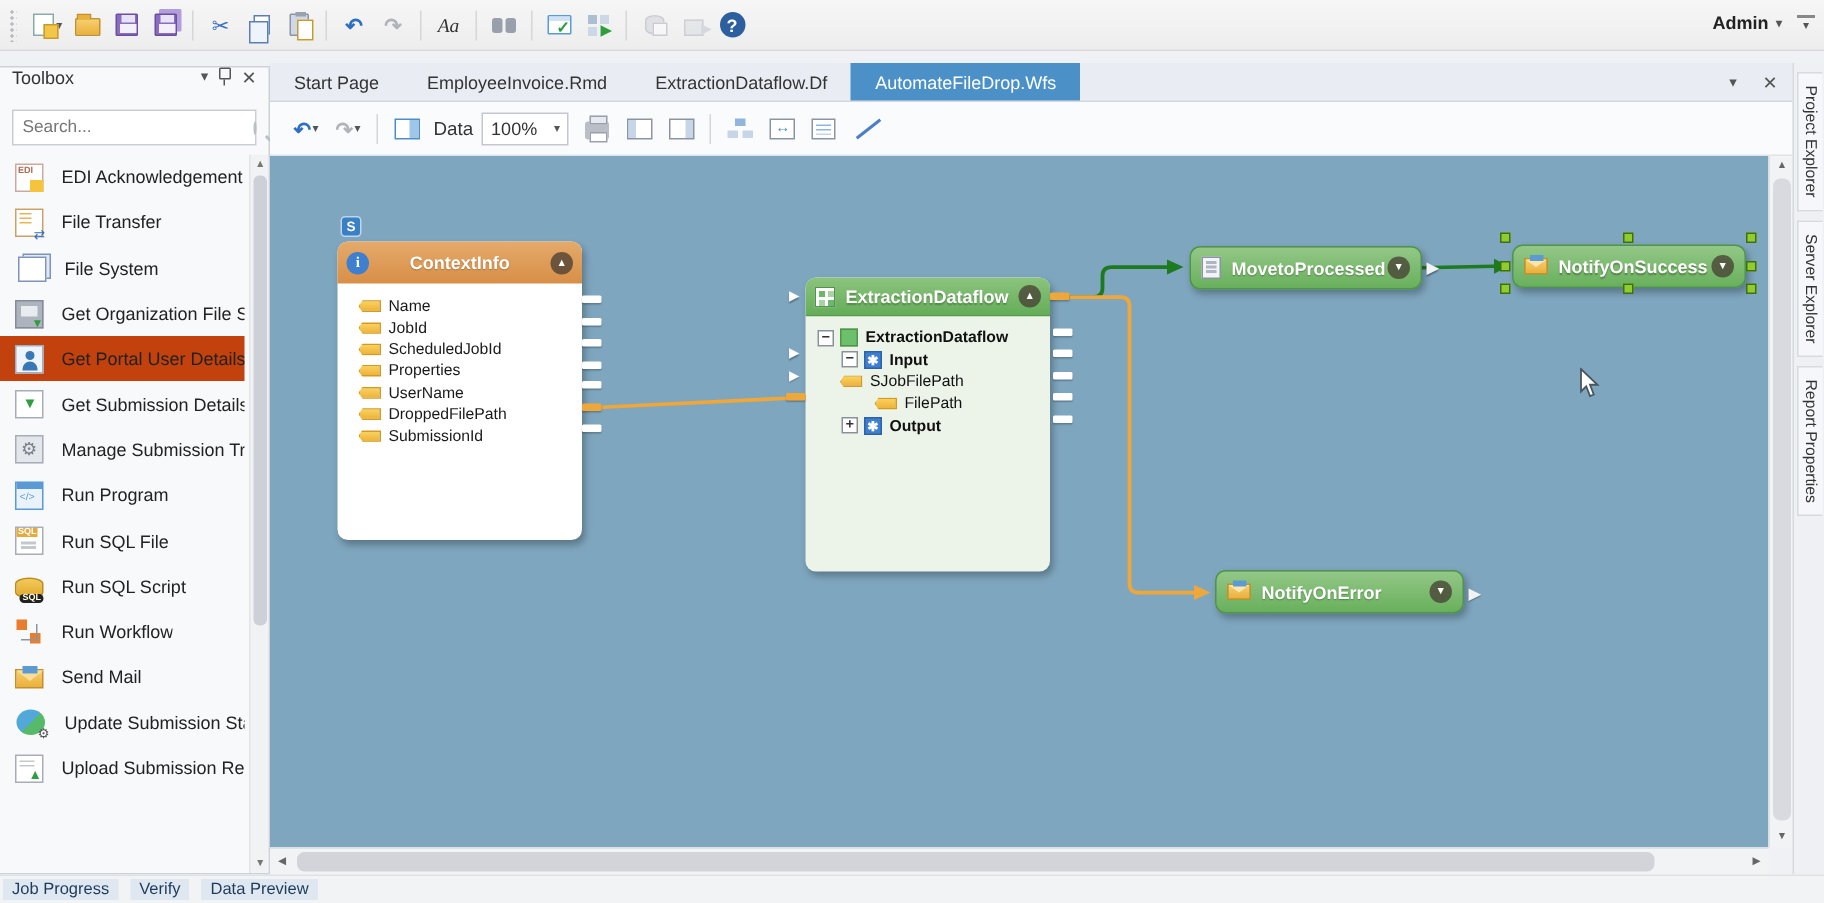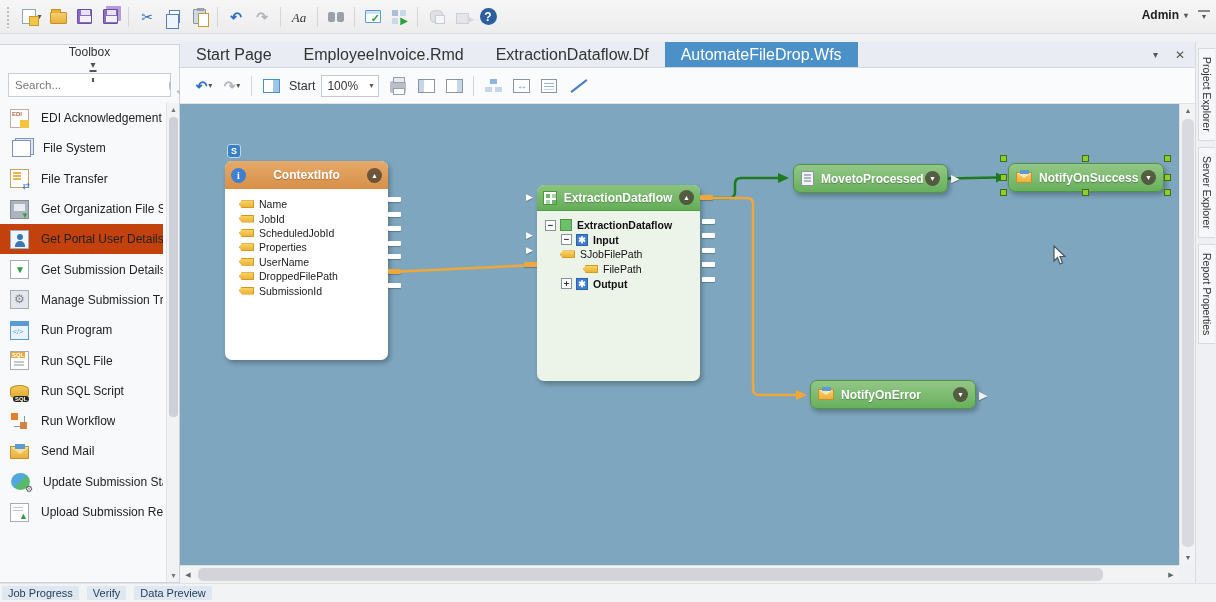--- a/index.html
+++ b/index.html
@@ -43,21 +43,21 @@
   .ic-find::before, .ic-find::after { content:""; position:absolute; top:1px; width:7px; height:10px; background:#9aa0ab; border-radius:2px; }
   .ic-find::before { left:1px; } .ic-find::after { right:1px; }
   .ic-aa::before { content:"Aa"; font-family:"Liberation Serif",serif; font-style:italic; font-size:13px; color:#333; }
   .undo-g { color:#2d6fc2; font-weight:bold; }
   .redo-g { color:#b0b4ba; font-weight:bold; }
   #admin { position:absolute; right:28px; top:8px; font-size:12px; color:#222; display:flex; align-items:center; gap:4px; cursor:default;font-weight:bold; }
   #tb-overflow { position:absolute; right:6px; top:10px; width:12px; font-size:8px; color:#555; border-top:2px solid #888; text-align:center; }
 
   
   #toolbox { position:absolute; left:0; top:44px; width:180px; height:539px; background:#f8f9fb; border:1px solid #cdd2d9; border-left:none; display:flex; flex-direction:column; }
-  #toolbox-header { height:24px; display:flex; align-items:center; padding:0 8px; font-size:12px; color:#333;flex-direction:column; }
+  #toolbox-header { height:24px; display:flex; align-items:flex-start; padding:0 8px; font-size:12px; color:#333; }
   #toolbox-header .sp { flex:1; }
   .hd-ic { font-size:10px; color:#555; margin-left:7px; cursor:default; }
   .pin-ic { display:inline-block; width:8px; height:8px; border:1.5px solid #555; border-radius:1px; position:relative; margin-left:7px; }
   .pin-ic::after { content:""; position:absolute; left:2px; top:7px; width:1.5px; height:4px; background:#555; }
   #toolbox-search { margin:4px 8px 6px 8px; height:24px; border:1px solid #c9ced6; background:#fff; display:flex; align-items:center; padding:0 6px; }
   #toolbox-search input { border:none; outline:none; flex:1; font-size:11.5px; color:#666; font-family:"Liberation Sans",sans-serif; background:transparent; }
   .mag { width:9px; height:9px; border:1.5px solid #b9bec7; border-radius:50%; position:relative; }
   .mag::after { content:""; position:absolute; left:8px; top:8px; width:5px; height:1.5px; background:#b9bec7; transform:rotate(45deg); transform-origin:0 0; }
   #toolbox-list { position:relative; flex:1; overflow:hidden; }
   .tb-item { height:30.3px; display:flex; align-items:center; padding-left:10px; font-size:12px; color:#222; width:163px; cursor:default; }
@@ -103,21 +103,21 @@
   .i-upload { background:#fff; border:1px solid #a7adb6; }
   .i-upload::before { content:""; position:absolute; left:2px; top:3px; width:10px; height:1.5px; background:#c3c8cf; box-shadow:0 3px 0 #c3c8cf; }
   .i-upload::after { content:"\25B2"; position:absolute; right:0px; bottom:0px; font-size:9px; color:#2f9e3e; }
   
   #toolbox-scroll { position:absolute; right:0; top:0; width:13px; height:100%; background:#f1f2f4; border-left:1px solid #e2e4e8; }
   #toolbox-scroll .arr { position:absolute; left:0; width:13px; height:13px; font-size:7px; color:#777; text-align:center; line-height:13px; }
   #toolbox-thumb { position:absolute; left:2px; top:14px; width:9px; height:300px; background:#cdd0d6; border-radius:4px; }
 
   
   #tabstrip { position:absolute; left:180px; top:42px; width:1015px; height:26px; background:#e9edf3; border-bottom:1px solid #d3d8df; display:flex; align-items:stretch; }
-  .doc-tab { display:flex; align-items:center; padding:0 16px; font-size:16px; color:#333; cursor:default; }
+  .doc-tab { display:flex; align-items:center; padding:0 16px; font-size:12px; color:#333; cursor:default; }
   .doc-tab.active { background:#4b91c8; color:#fff; }
   #tabstrip .sp { flex:1; }
   #tabstrip .hd-ic { align-self:center; margin-right:10px; }
 
   
   #design-toolbar { position:absolute; left:180px; top:68px; width:1015px; height:36px; background:#fafbfc; border-bottom:1px solid #e0e3e8; display:flex; align-items:center; padding:0 10px; }
   .dbtn { height:26px; min-width:26px; display:flex; align-items:center; justify-content:center; margin:0 1px; border-radius:3px; }
   .zoom-label { font-size:12.5px; color:#333; margin:0 6px 0 4px; }
   #zoom-box { width:58px; height:22px; border:1px solid #c3c8d0; background:#fff; display:flex; align-items:center; font-size:12px; color:#333; padding:0 5px; justify-content:space-between; }
   .ic-preview { width:17px; height:14px; border:1px solid #4b91c8; background:#fff; position:relative; }
@@ -278,26 +278,26 @@
     <div id="toolbox-search">
       <input type="text" placeholder="Search..." style="">
       <span class="mag"></span>
     </div>
     <div id="toolbox-list">
       <div class="tb-item">
           <span class="ti i-edi"></span>
           <span class="tb-label">EDI Acknowledgement</span>
         </div>
       <div class="tb-item">
+          <span class="ti i-ft"></span>
+          <span class="tb-label">File Transfer</span>
+        </div>
+      <div class="tb-item">
           <span class="ti i-fs"></span>
           <span class="tb-label">File System</span>
-        </div>
-      <div class="tb-item">
-          <span class="ti i-ft"></span>
-          <span class="tb-label">File Transfer</span>
         </div>
       <div class="tb-item">
           <span class="ti i-org"></span>
           <span class="tb-label">Get Organization File Se</span>
         </div>
       <div class="tb-item sel">
           <span class="ti i-portal"></span>
           <span class="tb-label">Get Portal User Details</span>
         </div>
       <div class="tb-item">
@@ -368,21 +368,21 @@
         <span class="caret">▾</span>
       </div>
     <div class="dbtn">
         <span class="g redo-g">↷</span>
         <span class="caret">▾</span>
       </div>
     <div class="tsep"></div>
     <div class="dbtn">
         <span class="ic-preview"></span>
       </div>
-    <span class="zoom-label">Start</span>
+    <span class="zoom-label">Data</span>
     <div id="zoom-box">
         <span>100%</span>
         <span class="caret">▾</span>
       </div>
     <div class="dbtn" style="margin-left:6px;">
         <span class="ic-printer"></span>
       </div>
     <div class="dbtn">
         <span class="ic-panelL"></span>
       </div>

